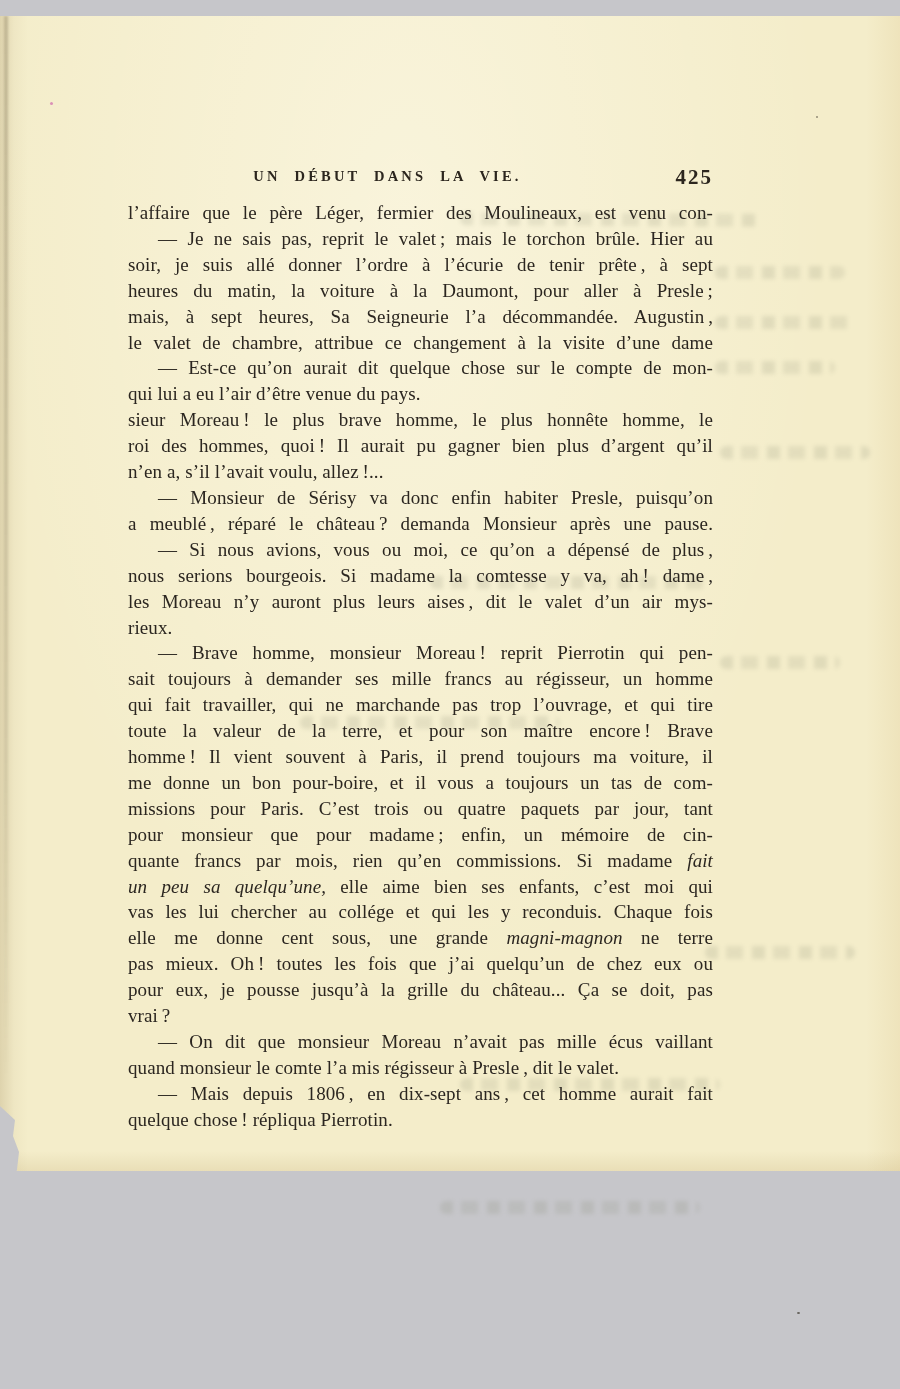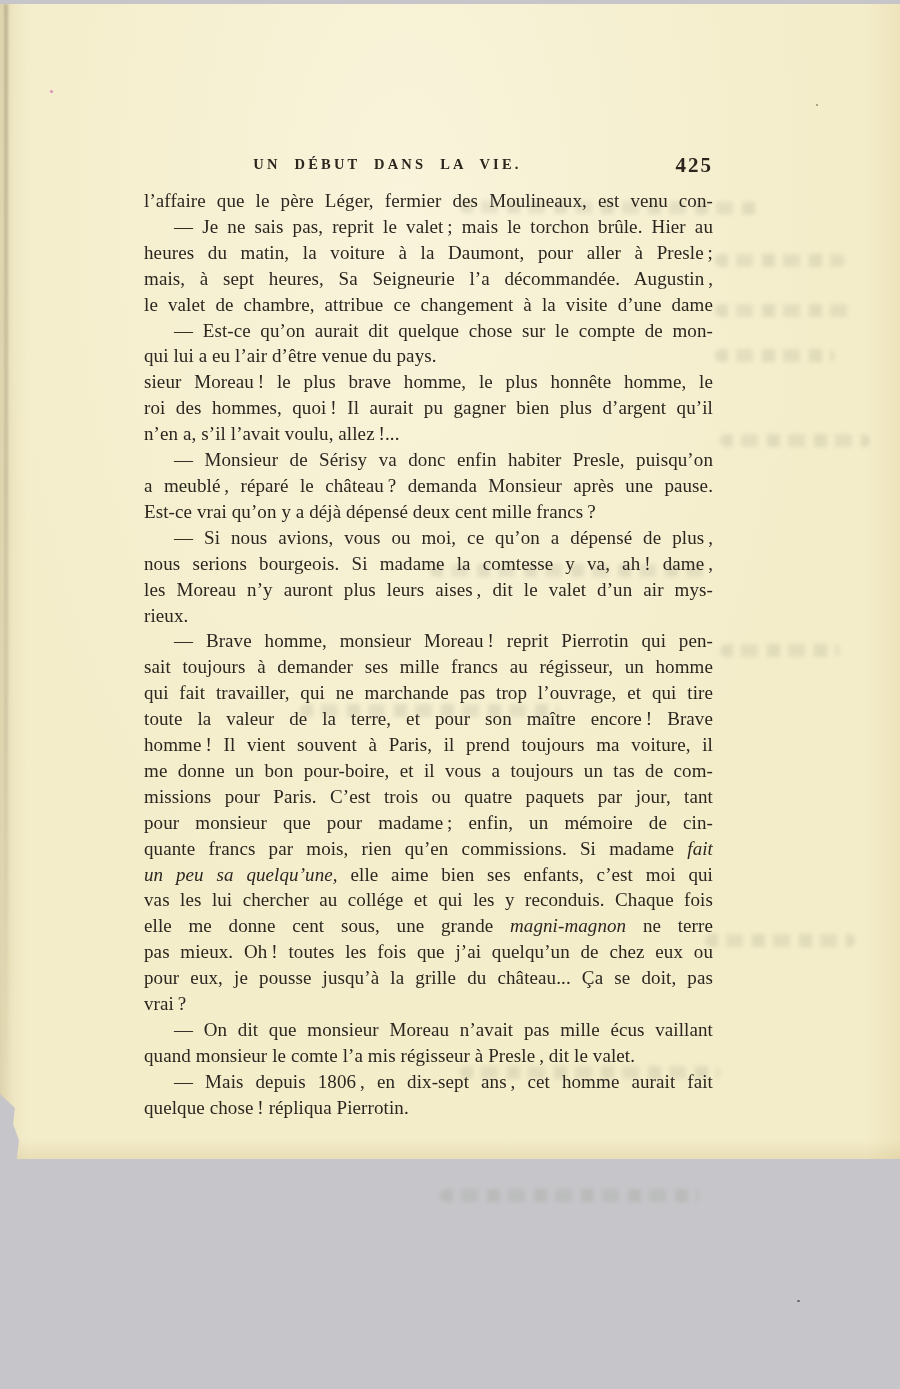--- a/index.html
+++ b/index.html
@@ -5,21 +5,21 @@
   html,body{margin:0;padding:0;}
   #stage{
     position:relative;
     width:900px;height:1389px;
     background:#c6c6ca;            
     overflow:hidden;
     font-family:"Liberation Serif","DejaVu Serif",serif;
   }
   
   #paper{
-    position:absolute;left:0;top:4px;width:900px;height:1155px;
+    position:absolute;left:0;top:16px;width:900px;height:1155px;
     background:
       radial-gradient(ellipse at 45% 18%, rgba(255,252,240,0.45), rgba(255,252,240,0) 60%),
       linear-gradient(90deg,  rgba(135,108,58,0.20), rgba(135,108,58,0.05) 14px, rgba(135,108,58,0) 28px),
       linear-gradient(270deg, rgba(196,158,84,0.12), rgba(196,158,84,0) 34px),
       linear-gradient(0deg,   rgba(166,132,66,0.14), rgba(166,132,66,0) 20px),
       #f4edca;
     clip-path:polygon(
       0 0, 900px 0, 900px 1380px,
       820px 1383px, 700px 1381px, 560px 1384px, 420px 1381px,
       300px 1384px, 170px 1381px, 90px 1384px, 40px 1380px,
@@ -51,21 +51,20 @@
   
   #bodytext{
     position:absolute;left:128px;top:184px;width:585px;
     font-size:19px;line-height:25.9px;color:#2b2620;
     letter-spacing:0.1px;
   }
   #bodytext .line{
     text-align:justify;
     -moz-text-align-last:justify;
     text-align-last:justify;
-    margin-left:16px;
   }
   #bodytext .line.end{
     -moz-text-align-last:left;
     text-align-last:left;
   }
   #bodytext .line.indent{ text-indent:30px; }
   #bodytext .it{ font-style:italic; }
   
   .bleed{
     position:absolute;height:13px;opacity:0.30;filter:blur(2.2px);
@@ -102,31 +101,31 @@
     <div class="speck" style="left:797px;top:1296px;width:3px;height:2px;background:rgba(60,55,45,0.7)"></div>
 
     <div id="head">
       <span class="title">UN DÉBUT DANS LA VIE.</span>
       <span class="folio">425</span>
     </div>
 
     <div id="bodytext">
         <div class="line"><span>l’affaire que le père Léger, fermier des Moulineaux, est venu con-</span></div>
         <div class="line indent"><span>— Je ne sais pas, reprit le valet ; mais le torchon brûle. Hier au</span></div>
+        <div class="line"><span>soir, je suis allé donner l’ordre à l’écurie de tenir prête , à sept</span></div>
         <div class="line"><span>heures du matin, la voiture à la Daumont, pour aller à Presle ;</span></div>
         <div class="line"><span>mais, à sept heures, Sa Seigneurie l’a décommandée. Augustin ,</span></div>
         <div class="line"><span>le valet de chambre, attribue ce changement à la visite d’une dame</span></div>
         <div class="line indent"><span>— Est-ce qu’on aurait dit quelque chose sur le compte de mon-</span></div>
         <div class="line end"><span>qui lui a eu l’air d’être venue du pays.</span></div>
         <div class="line"><span>sieur Moreau ! le plus brave homme, le plus honnête homme, le</span></div>
         <div class="line"><span>roi des hommes, quoi ! Il aurait pu gagner bien plus d’argent qu’il</span></div>
         <div class="line end"><span>n’en a, s’il l’avait voulu, allez !...</span></div>
         <div class="line indent"><span>— Monsieur de Sérisy va donc enfin habiter Presle, puisqu’on</span></div>
         <div class="line"><span>a meublé , réparé le château ? demanda Monsieur après une pause.</span></div>
-        <div class="line end"><span>Est-ce vrai qu’on y a déjà dépensé deux cent mille francs ?</span></div>
         <div class="line indent"><span>— Si nous avions, vous ou moi, ce qu’on a dépensé de plus ,</span></div>
         <div class="line"><span>nous serions bourgeois. Si madame la comtesse y va, ah ! dame ,</span></div>
         <div class="line"><span>les Moreau n’y auront plus leurs aises , dit le valet d’un air mys-</span></div>
         <div class="line end"><span>rieux.</span></div>
         <div class="line indent"><span>— Brave homme, monsieur Moreau ! reprit Pierrotin qui pen-</span></div>
         <div class="line"><span>sait toujours à demander ses mille francs au régisseur, un homme</span></div>
         <div class="line"><span>qui fait travailler, qui ne marchande pas trop l’ouvrage, et qui tire</span></div>
         <div class="line"><span>toute la valeur de la terre, et pour son maître encore ! Brave</span></div>
         <div class="line"><span>homme ! Il vient souvent à Paris, il prend toujours ma voiture, il</span></div>
         <div class="line"><span>me donne un bon pour-boire, et il vous a toujours un tas de com-</span></div>

